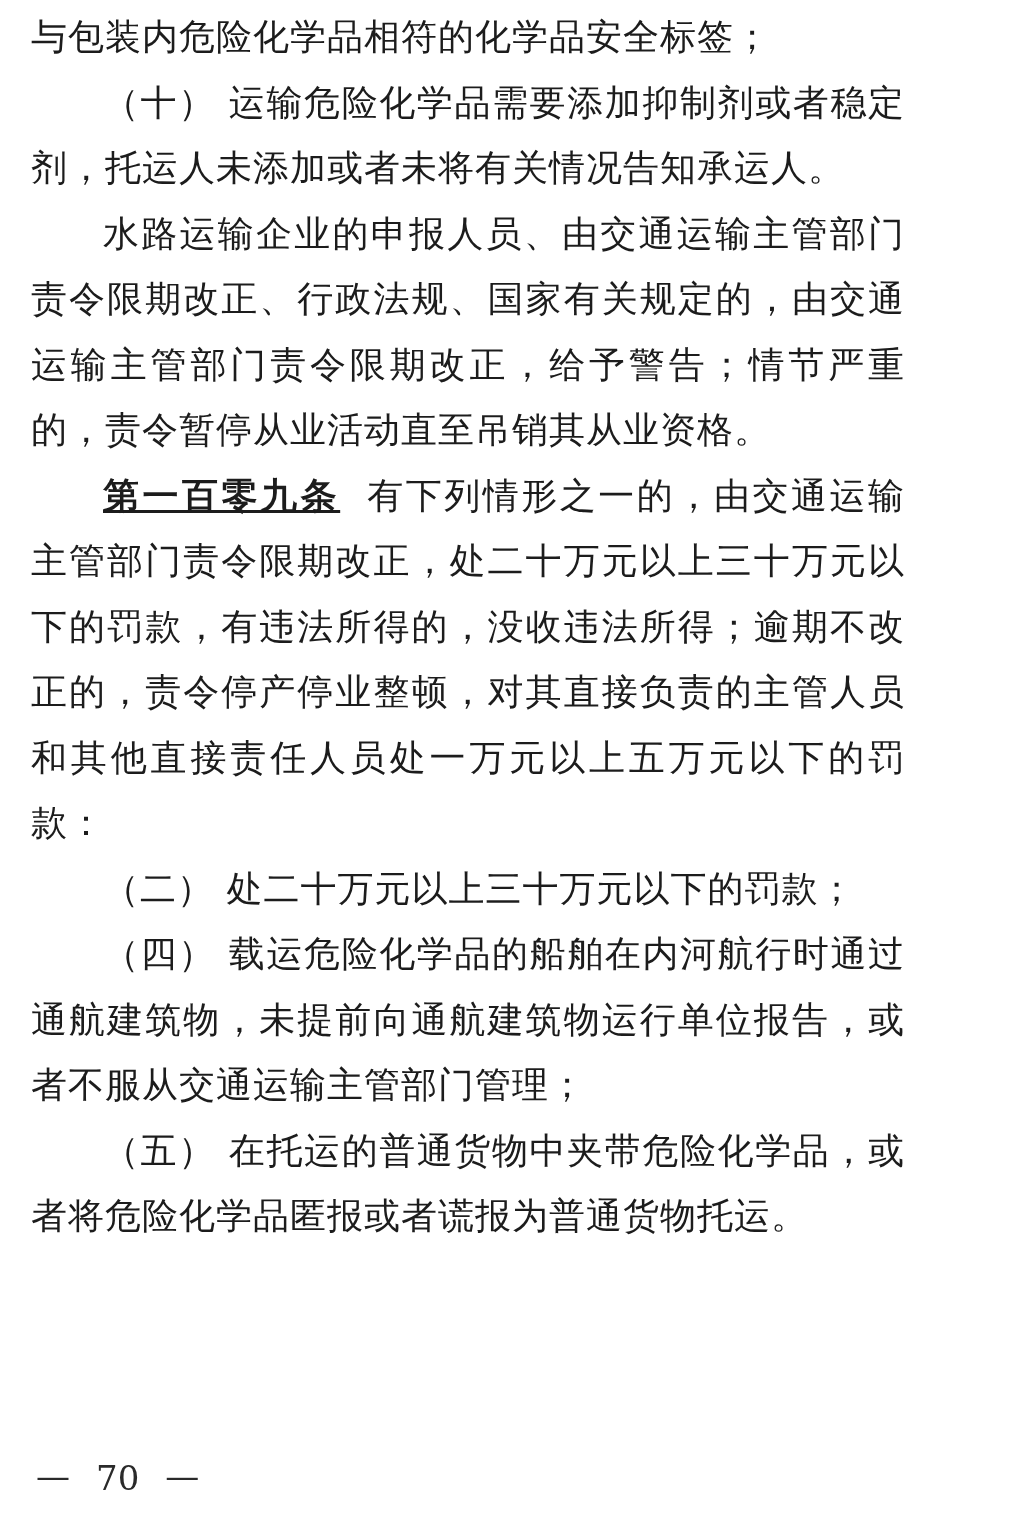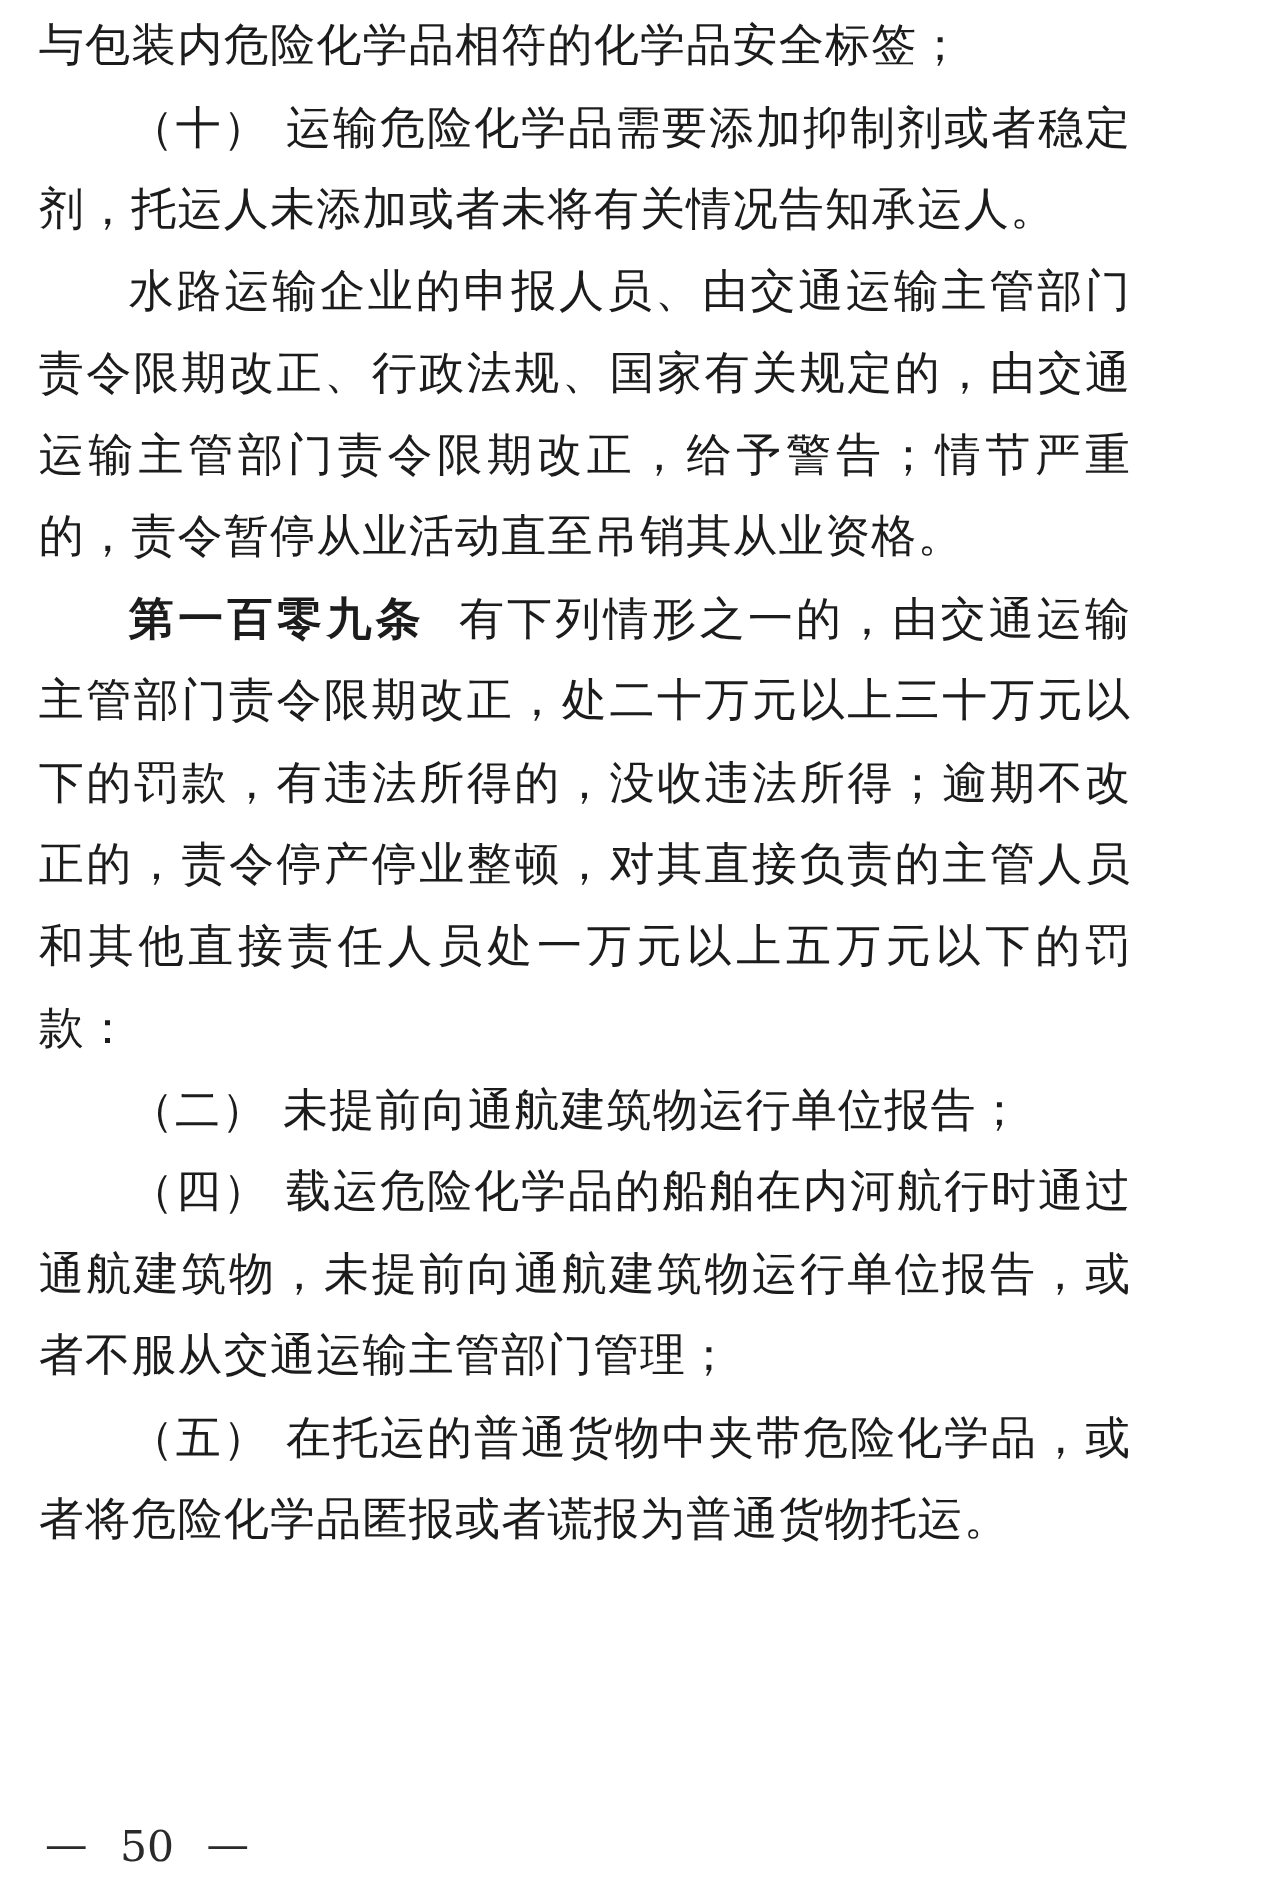--- a/index.html
+++ b/index.html
@@ -31,20 +31,21 @@
     word-break: break-all;
   }
   .para.indent {
     text-indent: 2em;
   }
   .article-lead {
     font-weight: bold;
     font-family: "DejaVu Sans", "Liberation Sans", sans-serif;
     margin-right: 0.75em;
     letter-spacing: 2px;
+    text-decoration: underline;
   }
   .footer {
     position: absolute;
     left: 36px;
     bottom: 18px;
     display: flex;
     align-items: center;
     gap: 26px;
     font-size: 34px;
     color: #2a2a2a;
@@ -67,28 +68,28 @@
 
     <p class="para"><span>与包装内危险化学品相符的化学品安全标签；</span></p>
 
     <p class="para indent"><span>（十） 运输危险化学品需要添加抑制剂或者稳定剂，托运人未添加或者未将有关情况告知承运人。</span></p>
 
     <p class="para indent"><span>水路运输企业的申报人员、由交通运输主管部门责令限期改正、行政法规、国家有关规定的，由交通运输主管部门责令限期改正，给予警告；情节严重的，责令暂停从业活动直至吊销其从业资格。</span></p>
 
     <p class="para indent"><span class="article-lead">第一百零九条</span><span>有下列情形之一的，由交通运输主管部门责令限期改正，处二十万元以上三十万元以下的罚款，有违法所得的，没收违法所得；逾期不改正的，责令停产停业整顿，对其直接负责的主管人员和其他直接责任人员处一万元以上五万元以下的罚款：</span></p>
 
 
-    <p class="para indent"><span>（二） 未提前向通航建筑物运行单位报告；</span></p>
+    <p class="para indent"><span>（二） 处二十万元以上三十万元以下的罚款；</span></p>
 
 
     <p class="para indent"><span>（四） 载运危险化学品的船舶在内河航行时通过通航建筑物，未提前向通航建筑物运行单位报告，或者不服从交通运输主管部门管理；</span></p>
 
     <p class="para indent"><span>（五） 在托运的普通货物中夹带危险化学品，或者将危险化学品匿报或者谎报为普通货物托运。</span></p>
 
   </div>
 
   <div class="footer">
     <span class="dash">—</span>
-    <span class="pagenum">50</span>
+    <span class="pagenum">70</span>
     <span class="dash">—</span>
   </div>
 
 </div>
 
 </body></html>

